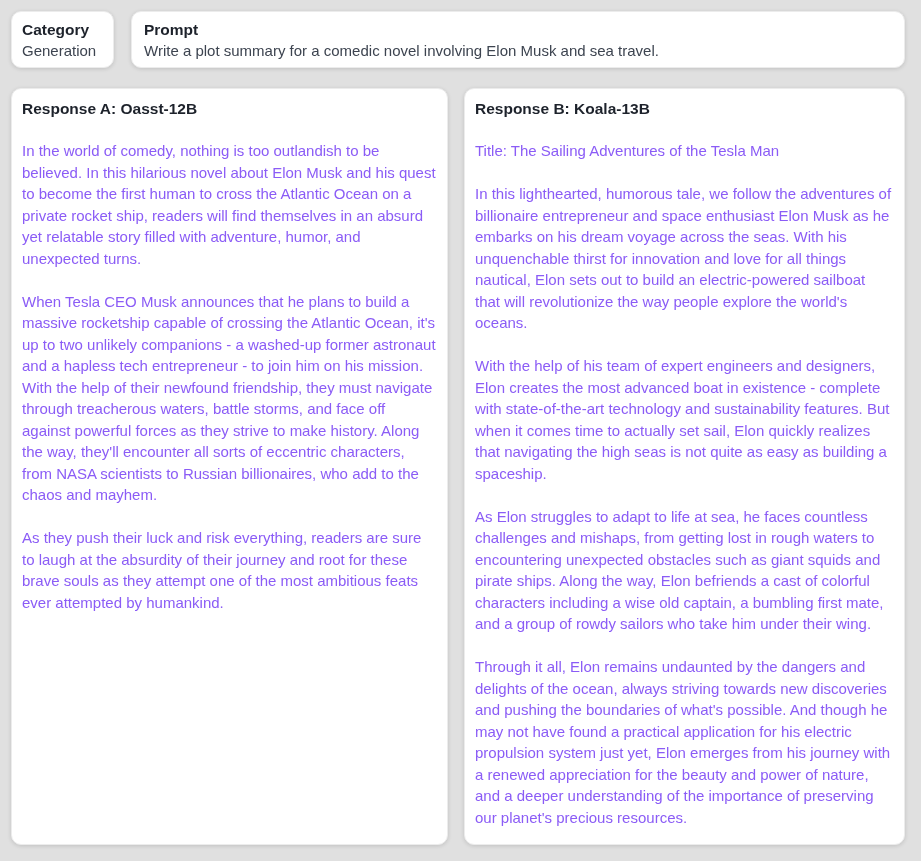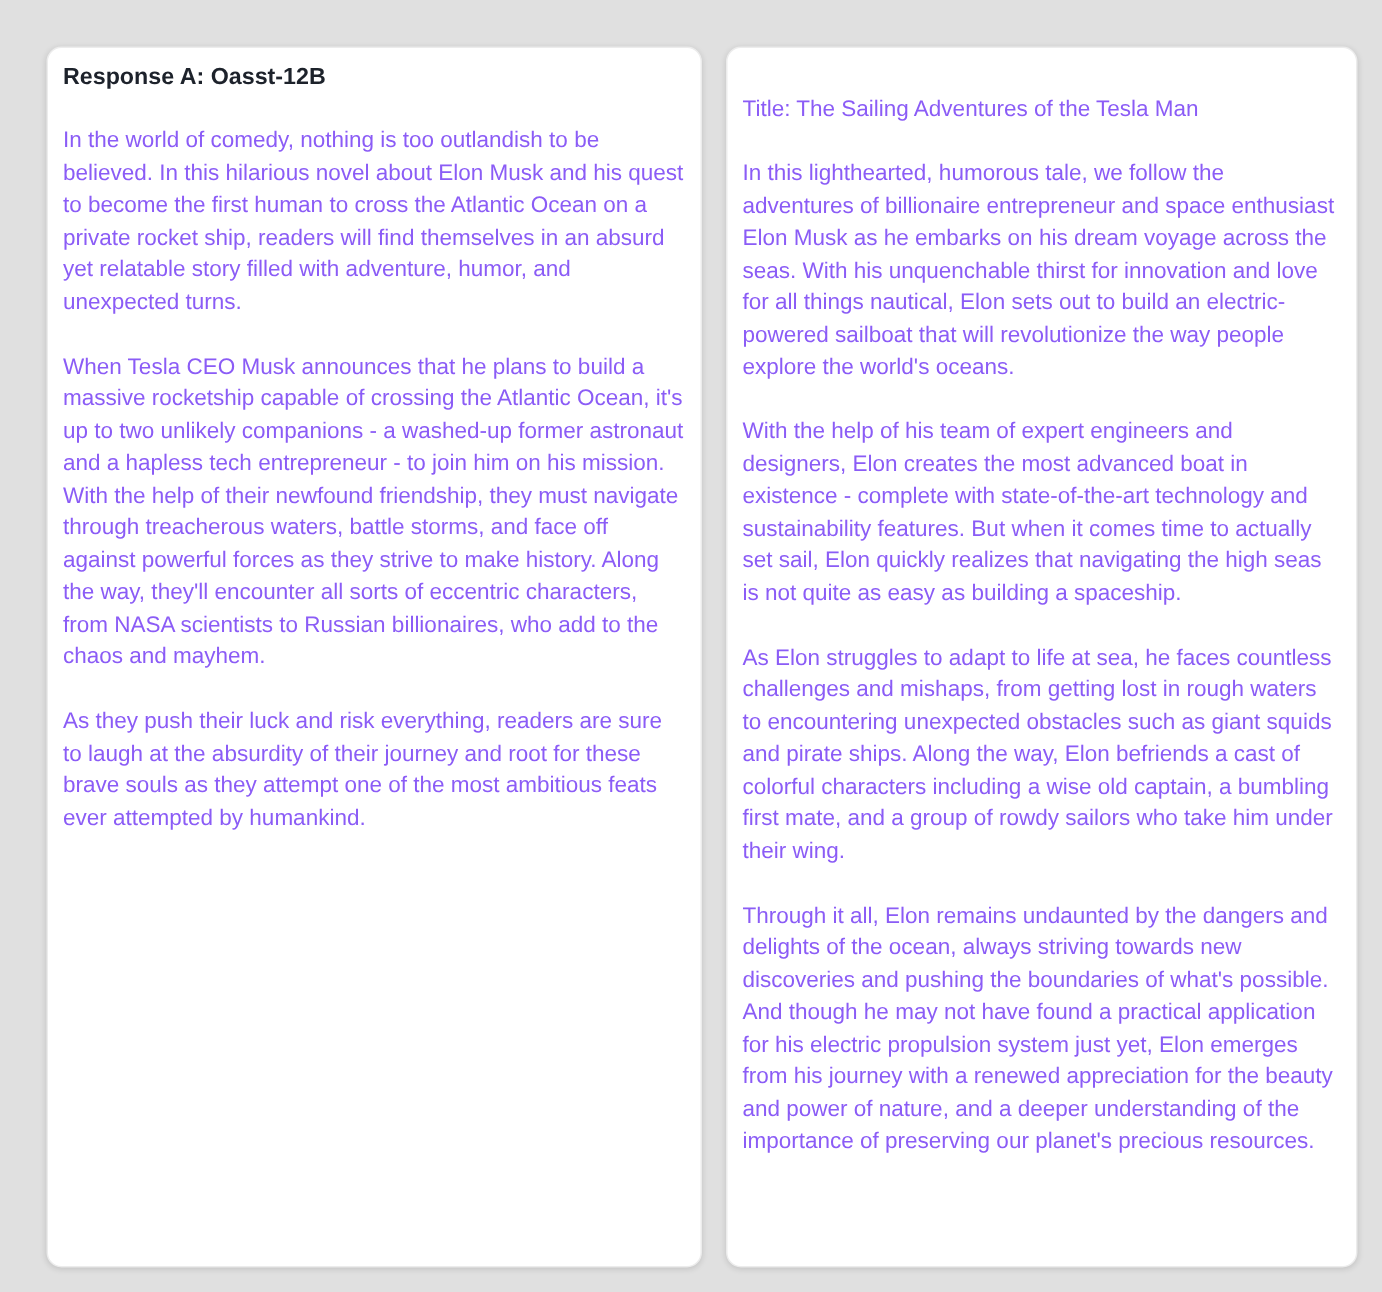--- a/index.html
+++ b/index.html
@@ -51,54 +51,68 @@
     display: flex;
     gap: 16px;
     margin-top: 20px;
     flex: 1 1 auto;
     min-height: 0;
   }
   .response-panel {
     padding: 9px 10px;
     overflow: hidden;
   }
-  .panel-a { flex: 0 0 437px; margin-left: 20px; }
+  .panel-a { flex: 0 0 437px; }
   .panel-b { flex: 1 1 auto; }
   .response-title {
     font-size: 15.5px;
     font-weight: bold;
     color: #1d222b;
     line-height: 21px;
   }
   .response-body {
     margin-top: 21px;
     font-size: 15px;
     color: #8b5cf6;
     line-height: 21.5px;
     white-space: pre-line;
   }
 </style>
 </head>
 <body>
 
 <div class="page">
 
+  <div class="top-row">
+
+    <div class="card category-card">
+      <div class="card-label">Category</div>
+      <div class="card-value">Generation</div>
+    </div>
+
+    <div class="card prompt-card">
+      <div class="card-label">Prompt</div>
+      <div class="card-value">Write a plot summary for a comedic novel involving Elon Musk and sea travel.</div>
+    </div>
+
+  </div>
 
   <div class="panels-row">
 
     <div class="card response-panel panel-a">
       <div class="response-title">Response A: Oasst-12B</div>
       <div class="response-body">In the world of comedy, nothing is too outlandish to be believed. In this hilarious novel about Elon Musk and his quest to become the first human to cross the Atlantic Ocean on a private rocket ship, readers will find themselves in an absurd yet relatable story filled with adventure, humor, and unexpected turns.
 
 When Tesla CEO Musk announces that he plans to build a massive rocketship capable of crossing the Atlantic Ocean, it's up to two unlikely companions - a washed-up former astronaut and a hapless tech entrepreneur - to join him on his mission. With the help of their newfound friendship, they must navigate through treacherous waters, battle storms, and face off against powerful forces as they strive to make history. Along the way, they'll encounter all sorts of eccentric characters, from NASA scientists to Russian billionaires, who add to the chaos and mayhem.
 
 As they push their luck and risk everything, readers are sure to laugh at the absurdity of their journey and root for these brave souls as they attempt one of the most ambitious feats ever attempted by humankind.</div>
     </div>
 
     <div class="card response-panel panel-b">
+      <div class="response-title">Response B: Koala-13B</div>
       <div class="response-body">Title: The Sailing Adventures of the Tesla Man
 
 In this lighthearted, humorous tale, we follow the adventures of billionaire entrepreneur and space enthusiast Elon Musk as he embarks on his dream voyage across the seas. With his unquenchable thirst for innovation and love for all things nautical, Elon sets out to build an electric-powered sailboat that will revolutionize the way people explore the world's oceans.
 
 With the help of his team of expert engineers and designers, Elon creates the most advanced boat in existence - complete with state-of-the-art technology and sustainability features. But when it comes time to actually set sail, Elon quickly realizes that navigating the high seas is not quite as easy as building a spaceship.
 
 As Elon struggles to adapt to life at sea, he faces countless challenges and mishaps, from getting lost in rough waters to encountering unexpected obstacles such as giant squids and pirate ships. Along the way, Elon befriends a cast of colorful characters including a wise old captain, a bumbling first mate, and a group of rowdy sailors who take him under their wing.
 
 Through it all, Elon remains undaunted by the dangers and delights of the ocean, always striving towards new discoveries and pushing the boundaries of what's possible. And though he may not have found a practical application for his electric propulsion system just yet, Elon emerges from his journey with a renewed appreciation for the beauty and power of nature, and a deeper understanding of the importance of preserving our planet's precious resources.</div>
     </div>

